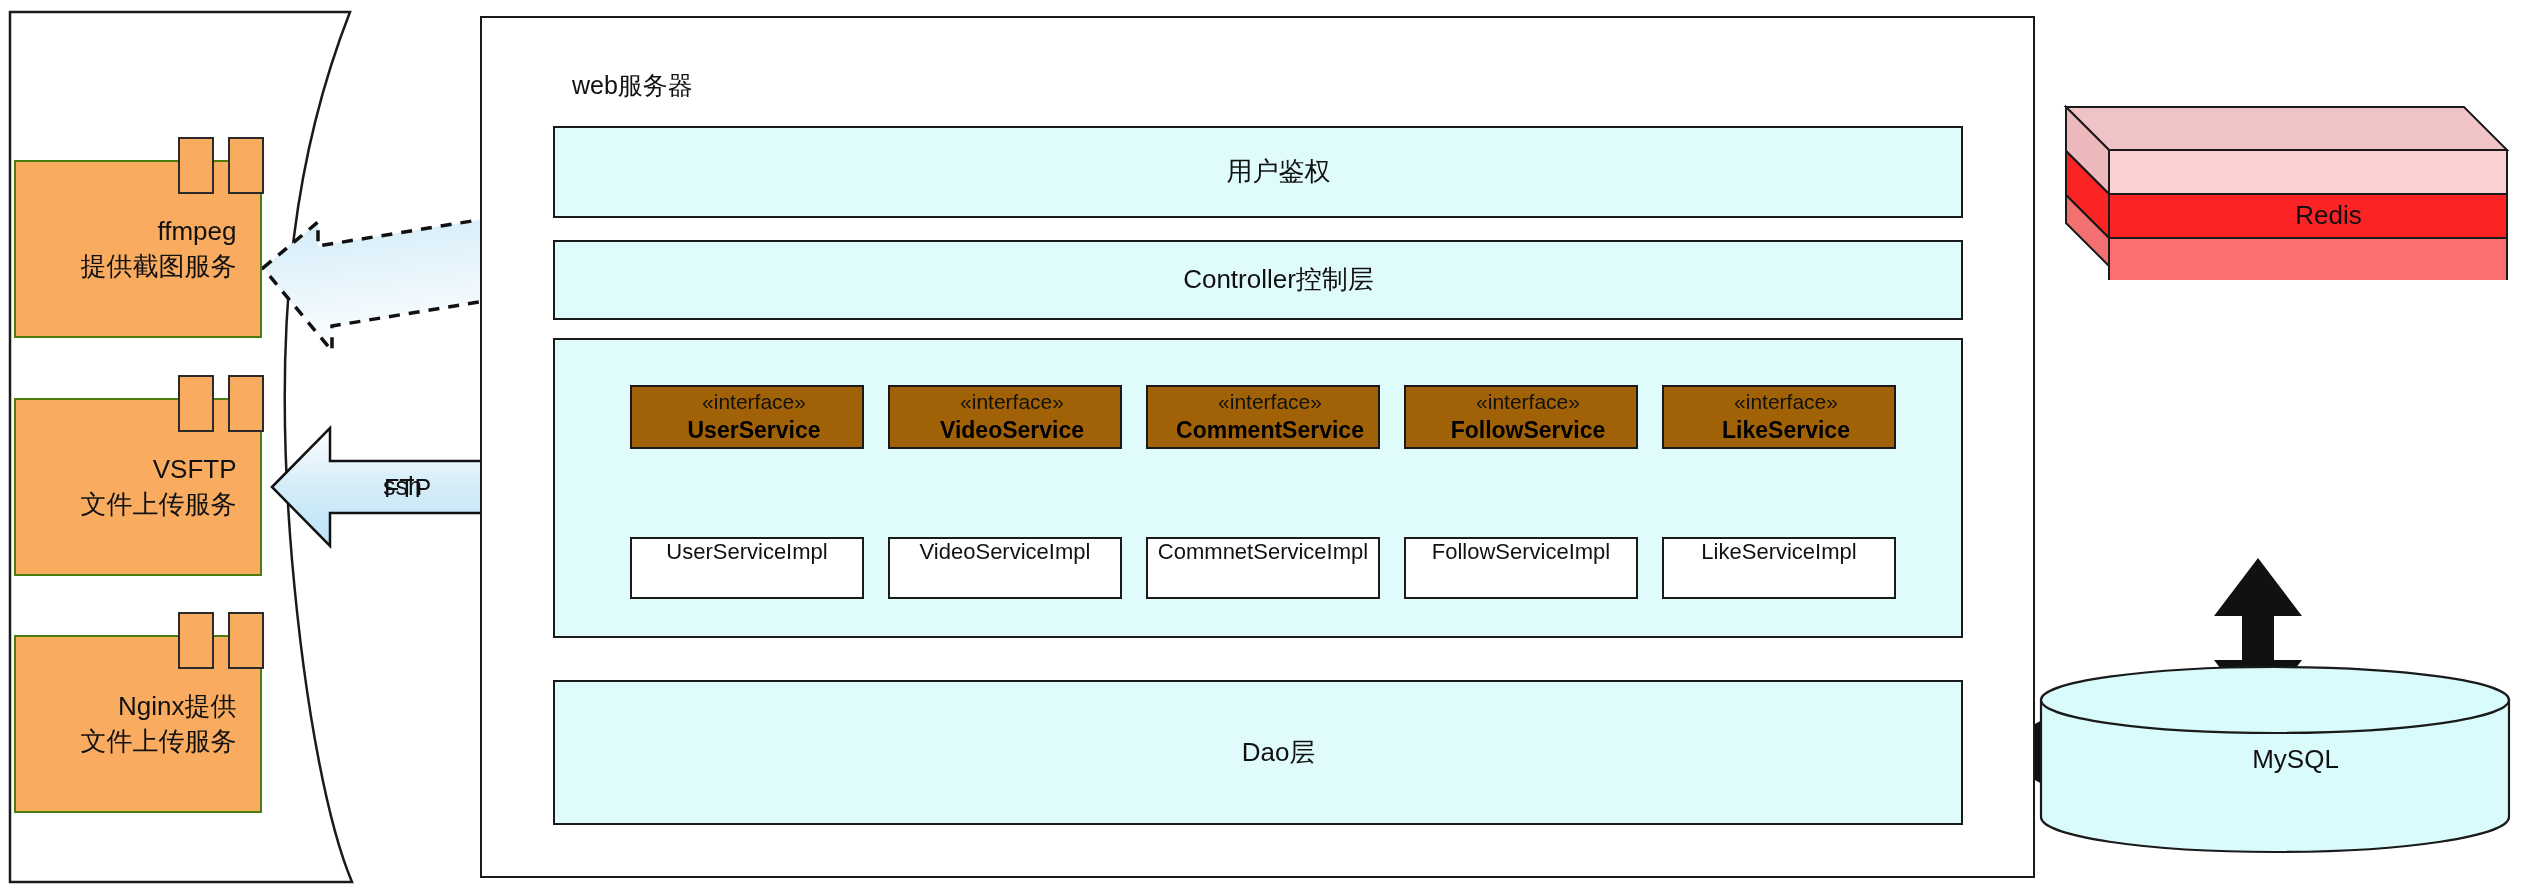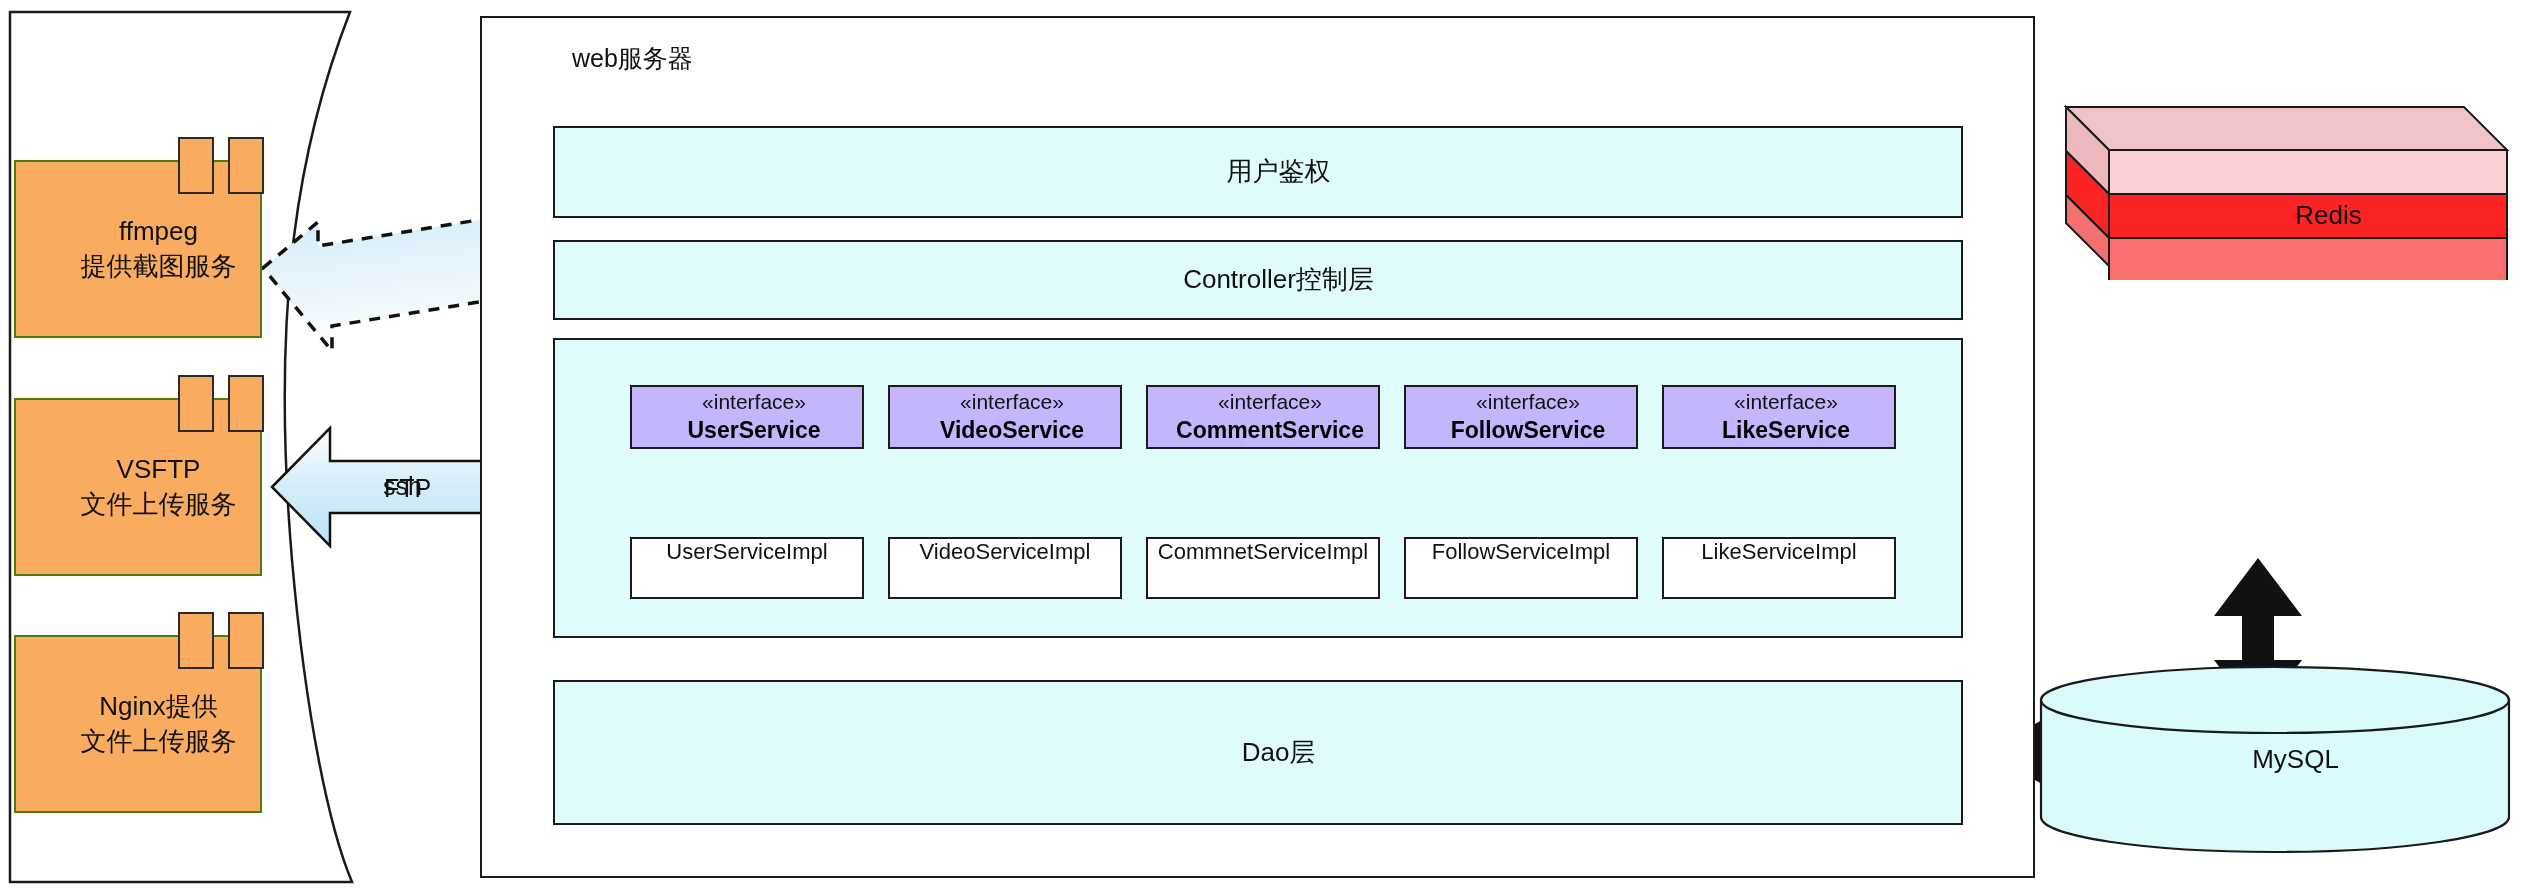--- a/index.html
+++ b/index.html
@@ -37,32 +37,32 @@
     background: #f9ab60;
     border: 2px solid #2b2b2b;
     width: 32px;
     height: 53px;
   }
 
   .center-text {
     display: flex;
     align-items: center;
     justify-content: center;
-    text-align: center;
+    text-align: right;
     line-height: 1.35;
     color: #111;
     padding-left: 41px;
   }
 
   .label-26 { font-size: 26px; }
 
   
   .iface-box {
     border: 2px solid #1a1a1a;
-    background: #c4b5fd;
+    background: #a16207;
     display: flex;
     flex-direction: column;
     align-items: center;
     justify-content: center;
     line-height: 1.28;
     padding-left: 14px;
   }
   .iface-stereo {
     font-size: 21px;
     color: #111;
@@ -206,21 +206,21 @@
     </div>
   </div>
   <div class="orange-tab" style="left:178px; top:612px;"></div>
   <div class="orange-tab" style="left:228px; top:612px;"></div>
 
   <div class="arrow-text" style="left:383px; top:472px;">ssh</div>
   <div class="arrow-text" style="left:384px; top:474px;">FTP</div>
 
   <div class="abs plain-box" style="left:480px; top:16px; width:1555px; height:862px;"></div>
 
-  <div class="abs ws-title" style="left:572px; top:42px;">web服务器</div>
+  <div class="abs ws-title" style="left:572px; top:69px;">web服务器</div>
 
   <div class="abs cyan-box center-text label-26" style="left:553px; top:126px; width:1410px; height:92px;">
     <span>用户鉴权</span>
   </div>
 
   <div class="abs cyan-box center-text label-26" style="left:553px; top:240px; width:1410px; height:80px;">
     <span>Controller控制层</span>
   </div>
 
   <div class="abs cyan-box" style="left:553px; top:338px; width:1410px; height:300px;"></div>

